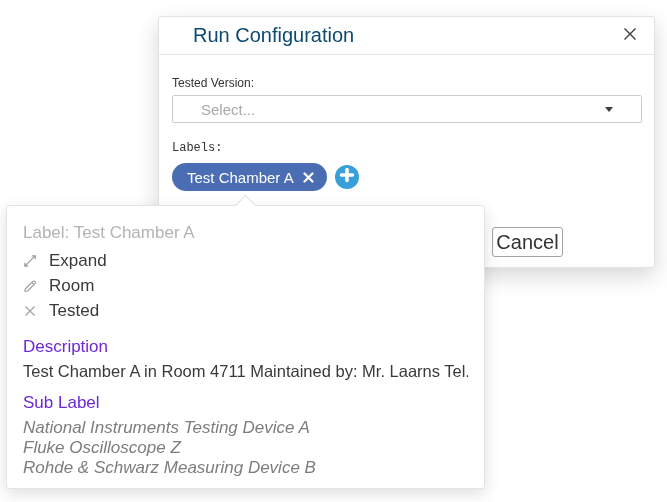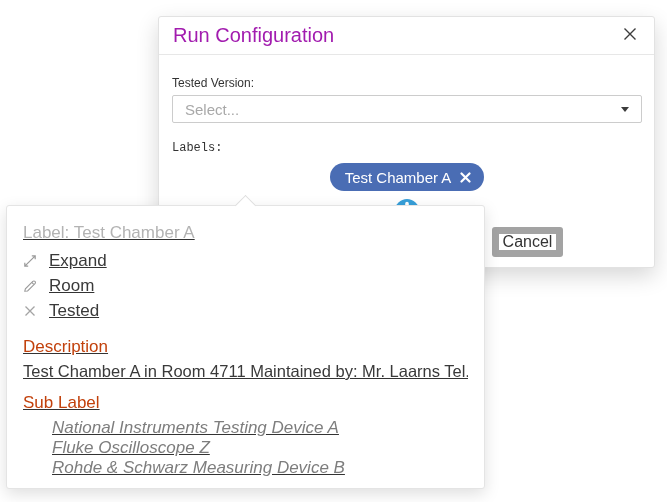--- a/index.html
+++ b/index.html
@@ -21,45 +21,45 @@
     border-radius:3px;
     box-shadow:0 8px 22px rgba(0,0,0,0.16);
     z-index:1;
   }
   .dialog-header {
     height:38px;
     border-bottom:1px solid #e7e7e7;
     display:flex; align-items:center;
     padding:0 15px 0 14px;
   }
-  .dialog-title { flex:1; font-size:20px; color:#a21caf; }
+  .dialog-title { flex:1; font-size:20px; color:#0c4a6e;margin-left:20px; }
   .close-btn {
     width:18px; height:18px;
     display:flex; align-items:center; justify-content:center;
     cursor:pointer;
   }
   .dialog-body { padding:19px 12px 0 13px; }
   .field-label { font-size:12px; color:#333; line-height:19px; }
   .select {
     margin-top:2px; height:28px; width:100%;
     border:1px solid #ccc; border-radius:2px;
     background:#fff;
     display:flex; align-items:center; justify-content:space-between;
-    padding:0 12px;
+    padding:0 28px;
     cursor:pointer;
   }
   .select-placeholder { color:#a8a8a8; font-size:15px; }
   .caret {
     width:0; height:0;
     border-left:4px solid transparent;
     border-right:4px solid transparent;
     border-top:5px solid #3c3c3c;
   }
   .labels-label { margin-top:16px;font-family:Liberation Mono, monospace; }
-  .tag-row { margin-top:5px; display:flex; align-items:center; gap:8px;flex-direction:column; }
+  .tag-row { margin-top:5px; display:flex; align-items:center; gap:8px; }
   .tag {
     height:28px;
     background:#4a6db4;
     border-radius:14px;
     color:#fff;
     display:inline-flex; align-items:center; gap:9px;
     padding:0 13px 0 15px;
     font-size:15px;
     cursor:pointer;
   }
@@ -67,60 +67,59 @@
   .add-btn {
     width:24px; height:24px; border-radius:50%;
     background:#379fd9;
     display:flex; align-items:center; justify-content:center;
     cursor:pointer;
   }
   .cancel-btn {
     position:absolute; left:333px; top:210px;
     width:71px; height:30px;
     background:#fff;
-    border:7px solid #a3a3a3; border-radius:3px;
-    font-size:16px; color:#333;
+    border:1px solid #a3a3a3; border-radius:3px;
+    font-size:20px; color:#333;
     display:flex; align-items:center; justify-content:center;
     cursor:pointer;
   }
 
   
   .popup {
     position:absolute; left:6px; top:205px;
     width:479px; min-height:284px;
     background:#fff;
     border:1px solid #e4e4e4;
     border-radius:3px;
     box-shadow:0 5px 16px rgba(0,0,0,0.13);
     z-index:10;
     padding:17px 16px 6px 16px;
-    text-decoration:underline;
   }
   .popup-arrow {
     position:absolute; top:-8px; left:231px;
     width:15px; height:15px;
     background:#fff;
     border-top:1px solid #ddd; border-left:1px solid #ddd;
     transform:rotate(45deg);
   }
   .popup-header { color:#b3b3b3; font-size:17px; line-height:20px; }
   .menu { margin-top:5px; }
   .menu-item {
     display:flex; align-items:center; gap:12px;
     height:25px; font-size:17px; color:#3a3a3a;
     cursor:pointer;
   }
   .menu-icon { width:14px; height:14px; display:flex; flex:0 0 14px; }
-  .section-header { margin-top:14px; color:#c2410c; font-size:17px; line-height:20px; }
+  .section-header { margin-top:14px; color:#6d28d9; font-size:17px; line-height:20px; }
   .sub-header { margin-top:12px; }
   .desc-text {
     margin-top:4px; color:#3a3a3a; font-size:16.5px; line-height:20px;
     white-space:nowrap; overflow:hidden; max-width:100%;
   }
-  .sub-list { margin-top:5px;margin-left:29px; }
+  .sub-list { margin-top:5px; }
   .sub-item { font-style:italic; color:#7d7d7d; font-size:17px; line-height:20px; }
 </style>
 </head>
 <body>
 
 <div class="dialog">
   <div class="dialog-header">
     <div class="dialog-title">Run Configuration</div>
     <div class="close-btn">
       <span>

